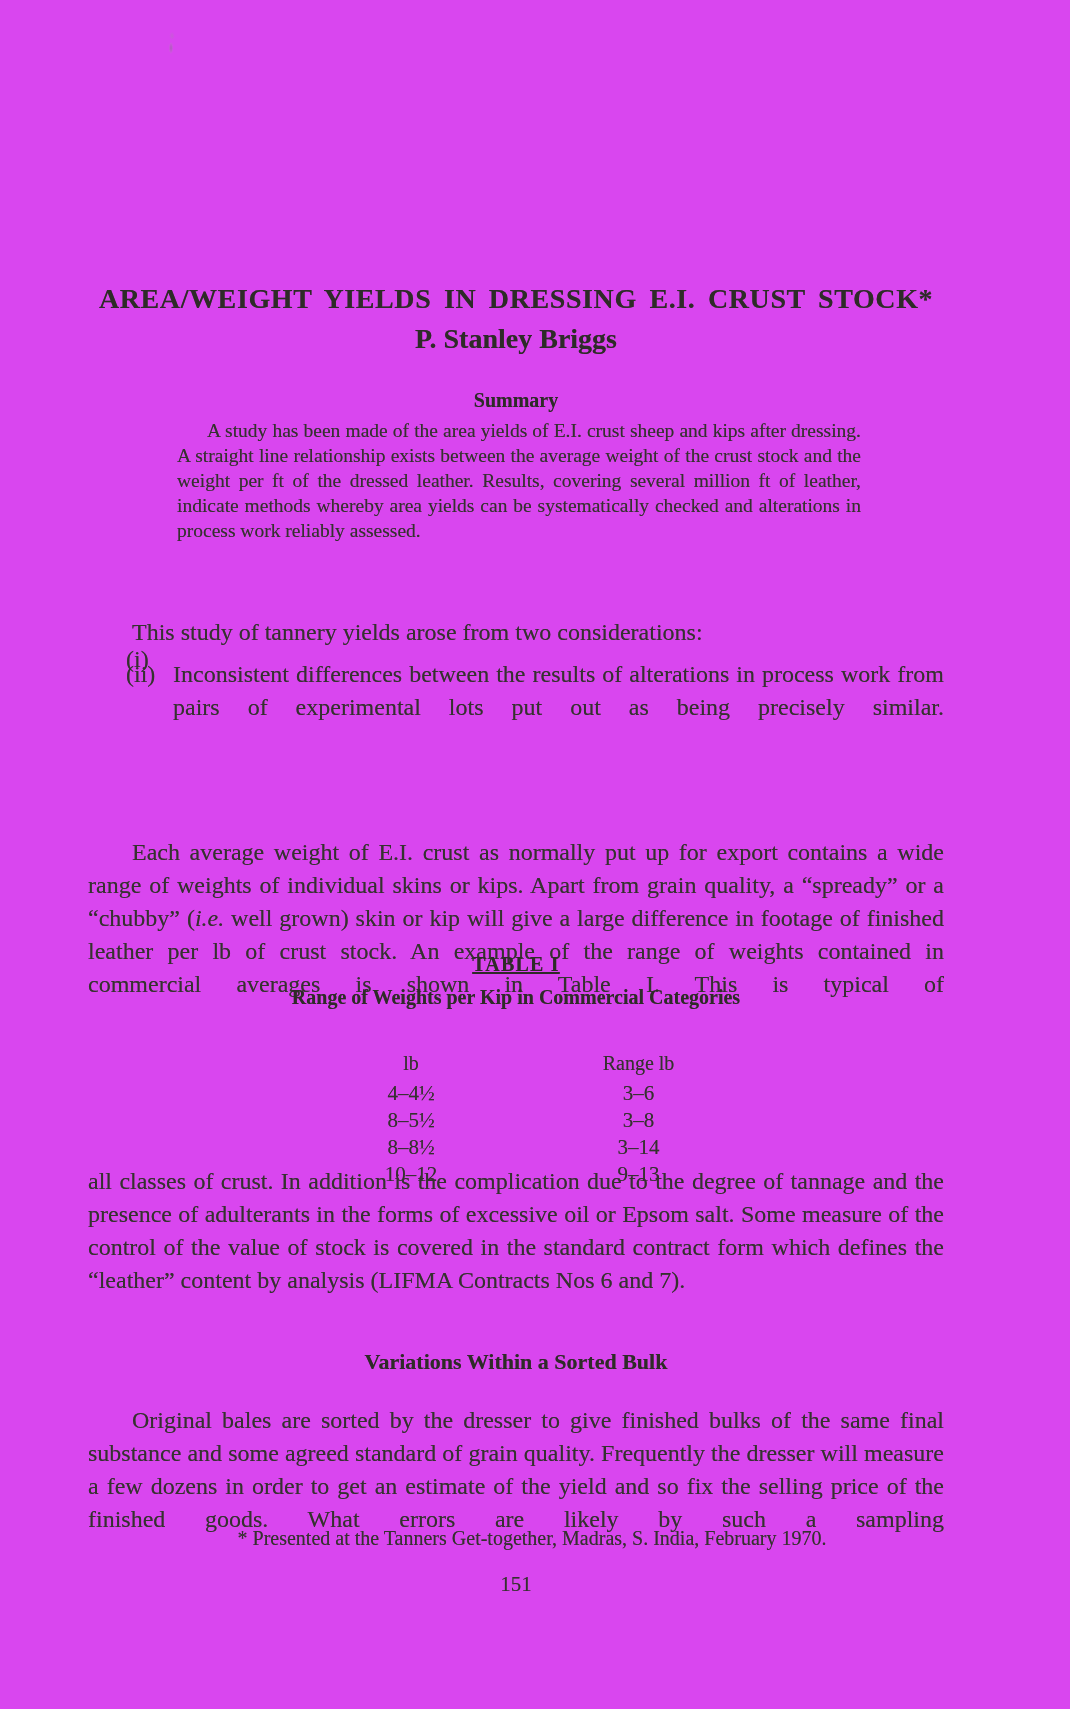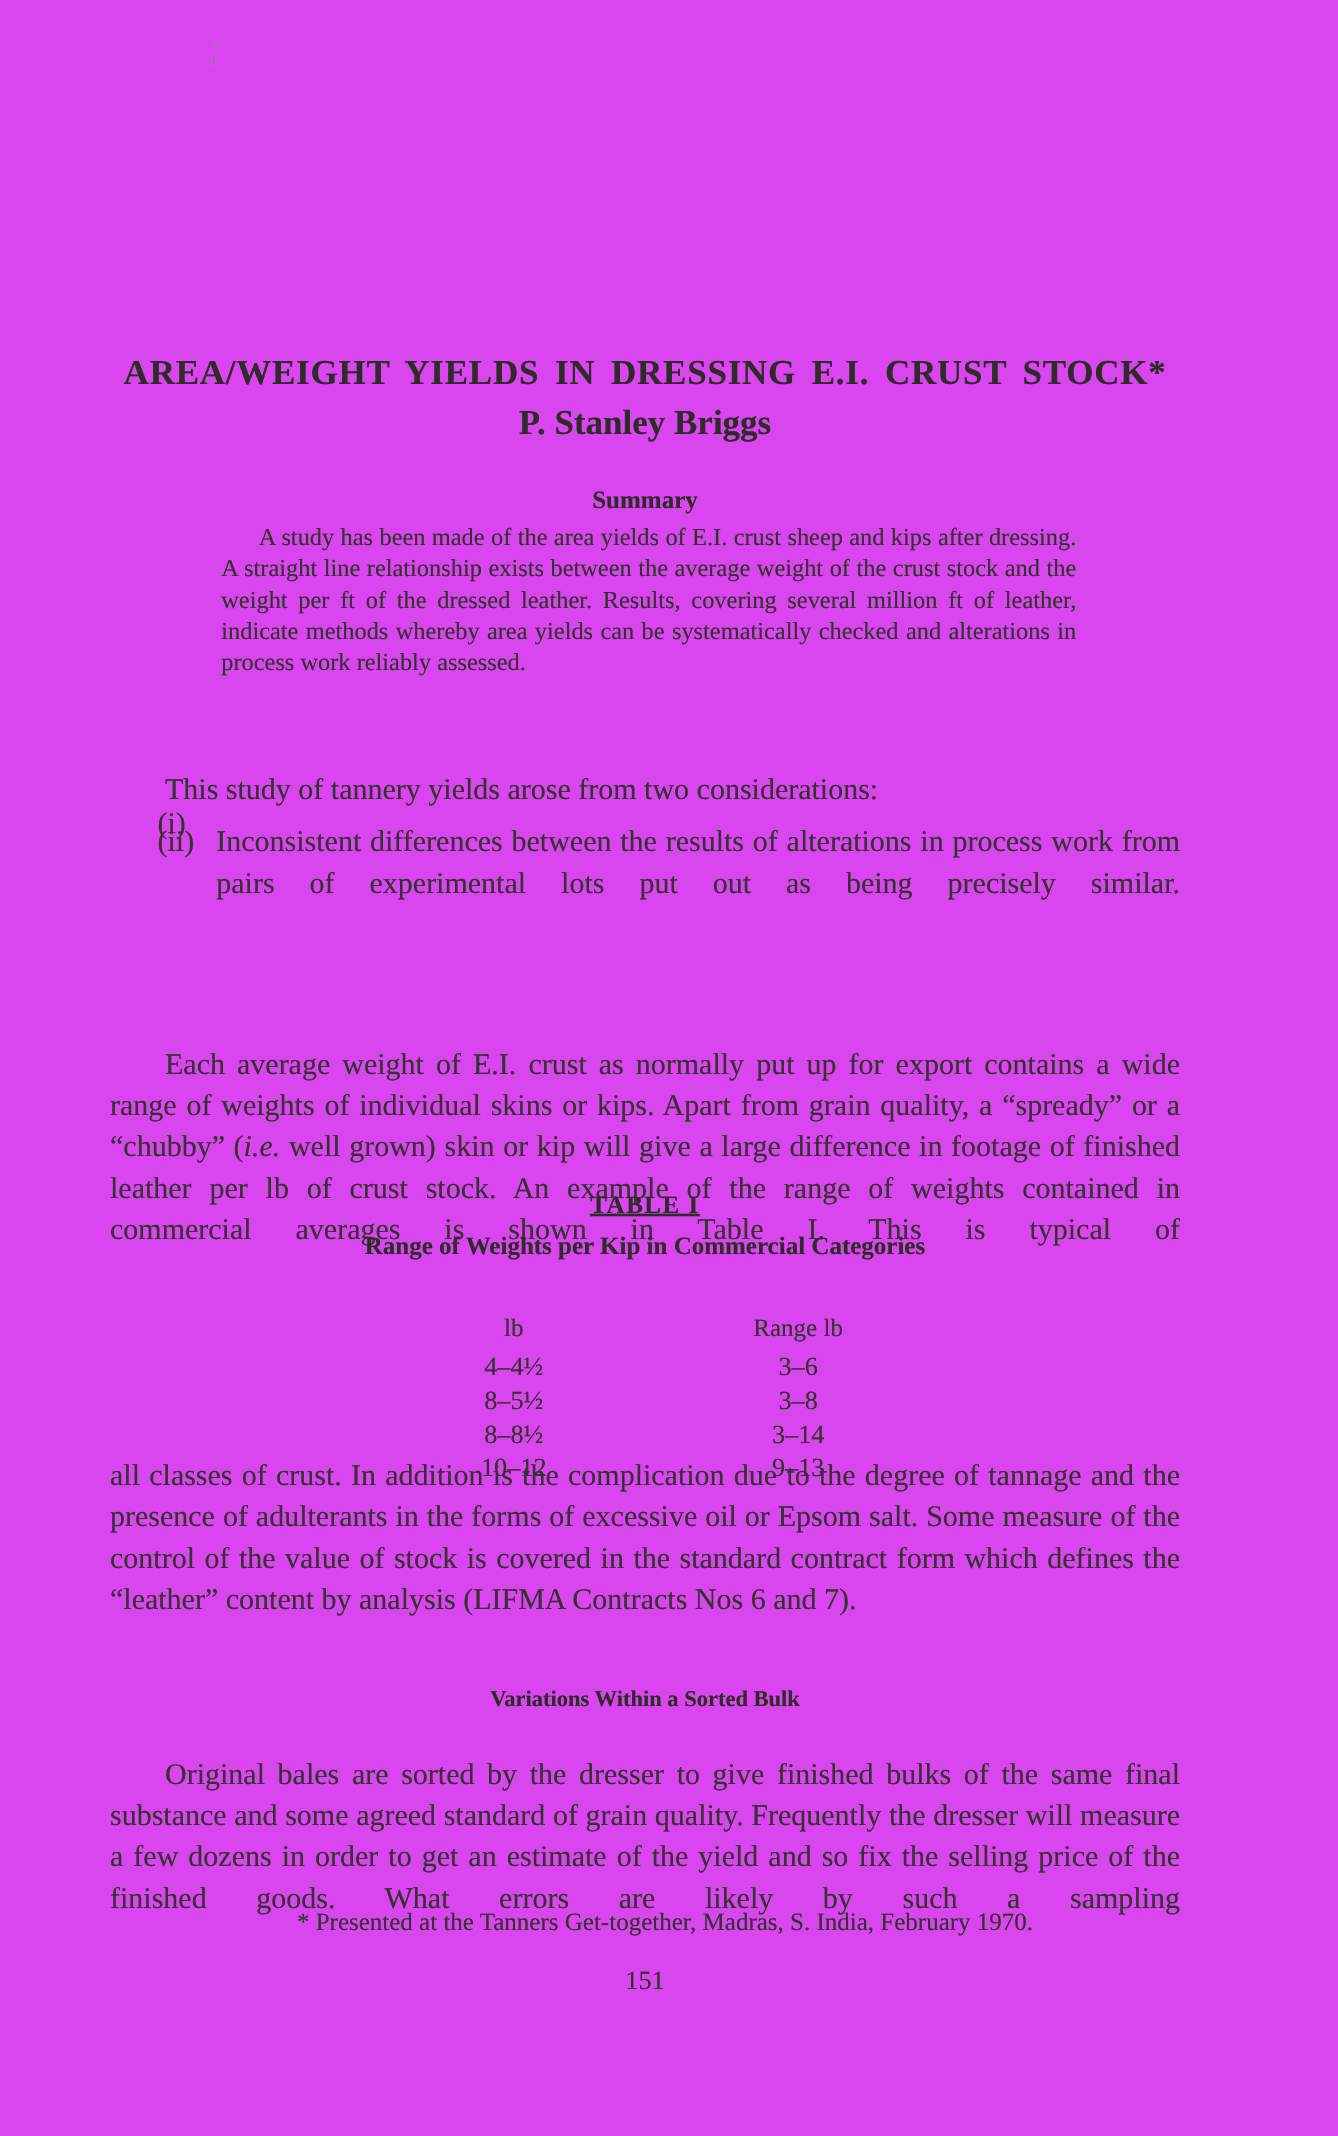--- a/index.html
+++ b/index.html
@@ -85,21 +85,21 @@
     color: #2e2b28;
   }
   .itable { top: 1020px; left: 261px; width: 455px; font-size: 21px; margin-top: 30px; }
   .itable .trow { display: flex; line-height: 27px; }
   .itable .trow.thead { margin-bottom: 3px; font-size: 20px; }
   .itable .c1 { width: 300px; text-align: center; }
   .itable .c2 { width: 155px; text-align: center; }
   .para2 { top: 1165px; }
   .section-heading {
     top: 1349px;
-    font-size: 18px;
+    font-size: 22px;
     font-weight: bold;
     color: #2e2b28;
   }
   .para3 { top: 1388px; }
   .footnote {
     top: 1527px; left: 120px; width: 824px;
     font-size: 20px;
     text-align: center;
   }
   .page-number {

